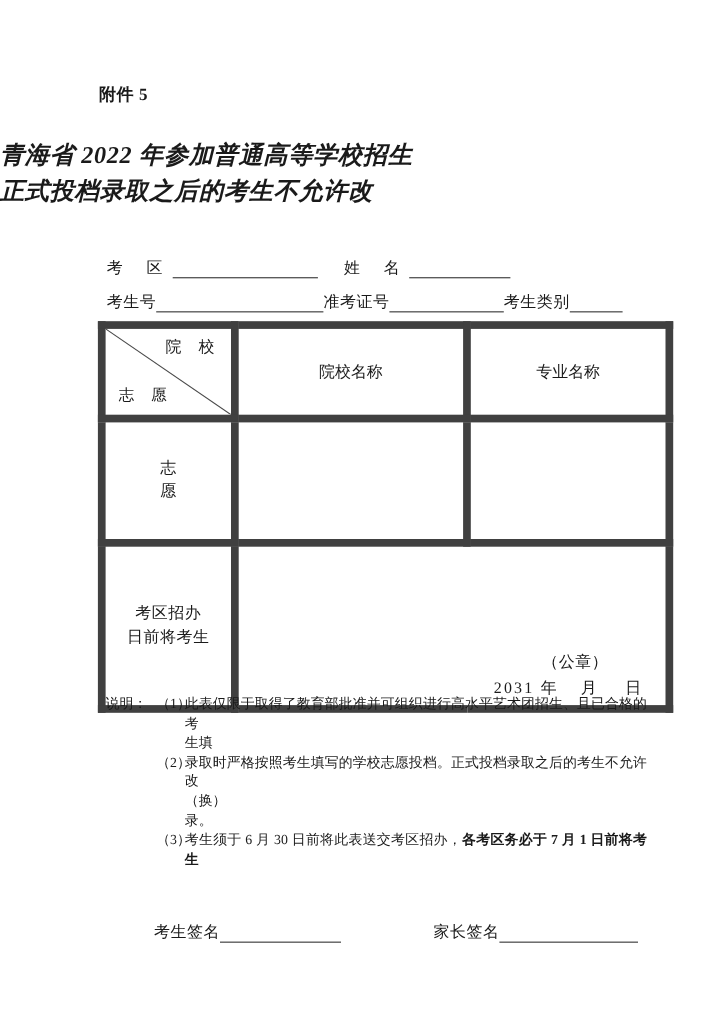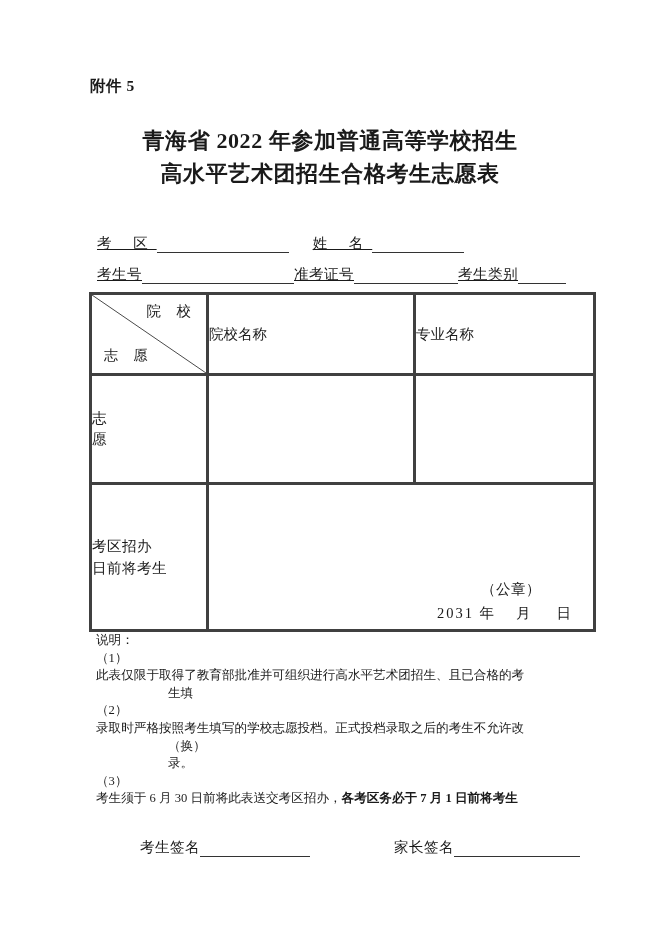--- a/index.html
+++ b/index.html
@@ -33,21 +33,21 @@
     letter-spacing: 0.5px;
     white-space: nowrap;
   }
 
   
   .doc-title {
     position: absolute;
     left: 0;
     top: 124px;
     width: 660px;
-    text-align: center;
+    font-style: italic;
   }
   .doc-title .tline {
     display: block;
     font-size: 22px;
     font-weight: bold;
     letter-spacing: 0.6px;
     line-height: 33px;
     white-space: nowrap;
   }
 
@@ -58,21 +58,21 @@
     top: 222px;
     width: 470px;
     font-size: 14.5px;
   }
   .field-row {
     display: flex;
     align-items: flex-end;
     height: 31px;
     white-space: nowrap;
   }
-  .fl { flex: none; letter-spacing: 0.5px; text-decoration: underline; }
+  .fl { flex: none; letter-spacing: 0.5px; }
   .fl.sp1 { letter-spacing: 9px; padding-right: 0px; }
   .fl.sp2 { letter-spacing: 9px; padding-left: 24px; }
   .blank {
     flex: none;
     border-bottom: 1px solid #333;
     height: 14px;
   }
   .b-kaoqu   { width: 132px; }
   .b-name    { width: 92px; }
   .b-kshao   { width: 152px; }
@@ -82,25 +82,25 @@
   
   .tbl {
     position: absolute;
     left: 89px;
     top: 292px;
     width: 495px;
     border-collapse: collapse;
     table-layout: fixed;
   }
   .tbl td {
-    border: 3px solid #404040;
+    border: 7px solid #404040;
     font-size: 14.5px;
     padding: 0;
     vertical-align: middle;
-    text-align: left;
+    text-align: center;
   }
 
   
   .hdr-split {
     position: relative;
     width: 114px;
     height: 78px;
     overflow: hidden;
   }
   .hdr-split .diag {
@@ -177,21 +177,20 @@
     position: absolute;
     left: 96px;
     top: 632px;
     width: 492px;
     font-size: 12.6px;
     line-height: 17.6px;
   }
   .note-row {
     display: flex;
     align-items: flex-start;
-    flex-direction: column;
   }
   .note-head {
     flex: none;
     width: 46px;
     white-space: nowrap;
   }
   .note-num {
     flex: none;
     width: 26px;
     white-space: nowrap;
@@ -231,21 +230,21 @@
 </style>
 </head>
 <body>
 
 <div class="page">
 
   <div class="attach-label">附件 5</div>
 
   <div class="doc-title">
     <span class="tline">青海省 2022 年参加普通高等学校招生</span>
-    <span class="tline">高水平艺术团招生合格考生志愿表</span>
+    <span class="tline">正式投档录取之后的考生不允许改</span>
   </div>
 
   <div class="field-rows">
     <div class="field-row">
       <span class="fl sp1">考 区</span>
       <span class="blank b-kaoqu"></span>
       <span class="fl sp2">姓 名</span>
       <span class="blank b-name"></span>
     </div>
     <div class="field-row">

